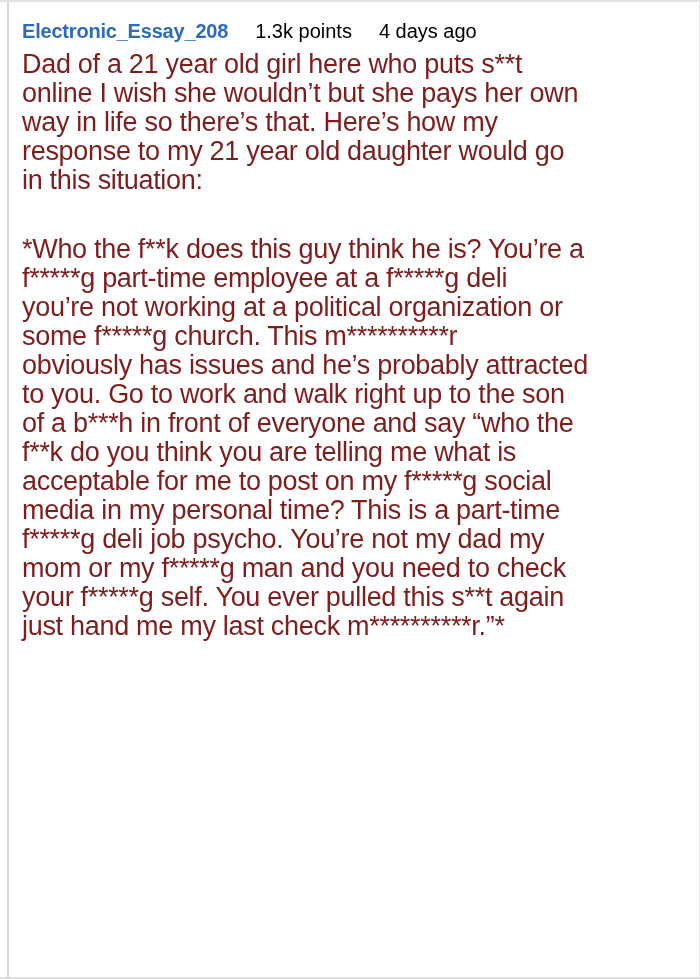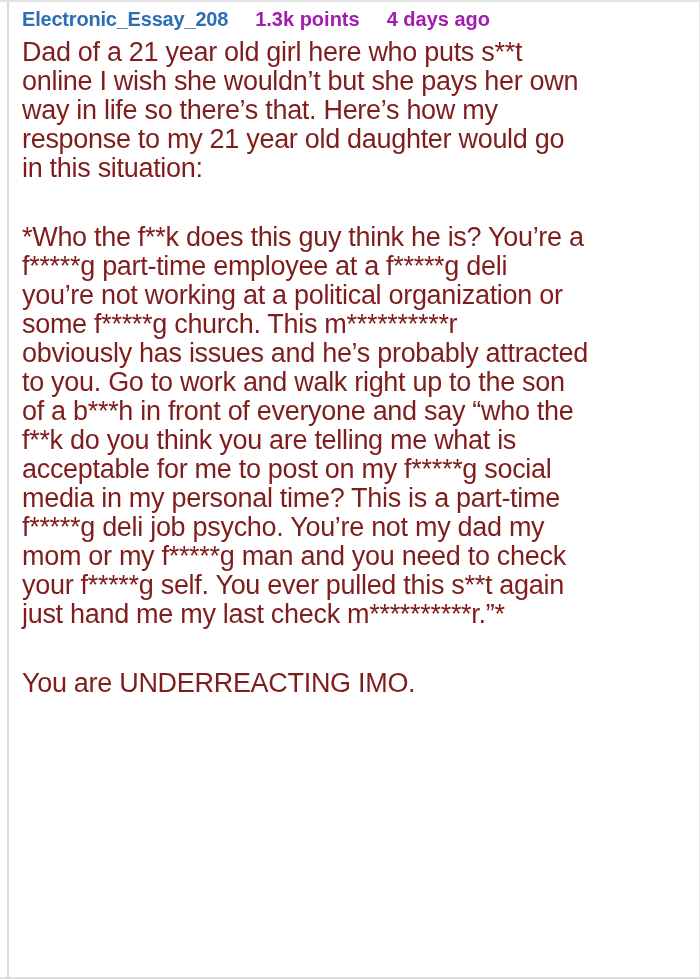--- a/index.html
+++ b/index.html
@@ -22,39 +22,39 @@
   }
   .thread-line {
     position: absolute;
     left: 7px;
     top: 0;
     bottom: 0;
     width: 2px;
     background: #d9d9d9;
   }
   .content {
-    padding: 5px 14px 0 22px;
+    padding: 17px 14px 0 22px;
   }
   .header {
     display: flex;
     align-items: baseline;
     gap: 27px;
     font-size: 20px;
     line-height: 24px;
   }
   .author {
     color: #2e6cb5;
     font-weight: bold;
     text-decoration: none;
     letter-spacing: -0.2px;
     cursor: pointer;
   }
   .meta {
-    color: #a21caf;
-    font-weight: 700;
+    color: #000000;
+    font-weight: 400;
   }
   .body {
     margin-top: 7px;
     font-size: 27px;
     line-height: 29px;
     color: #7f1d1d;
     letter-spacing: -0.3px;
   }
   .body p {
     margin: 0 0 40px 0;
@@ -88,16 +88,15 @@
 obviously has issues and he’s probably attracted
 to you. Go to work and walk right up to the son
 of a b***h in front of everyone and say “who the
 f**k do you think you are telling me what is
 acceptable for me to post on my f*****g social
 media in my personal time? This is a part-time
 f*****g deli job psycho. You’re not my dad my
 mom or my f*****g man and you need to check
 your f*****g self. You ever pulled this s**t again
 just hand me my last check m**********r.”*</p>
-      <p>You are UNDERREACTING IMO.</p>
     </div>
   </div>
 </div>
 
 </body></html>

